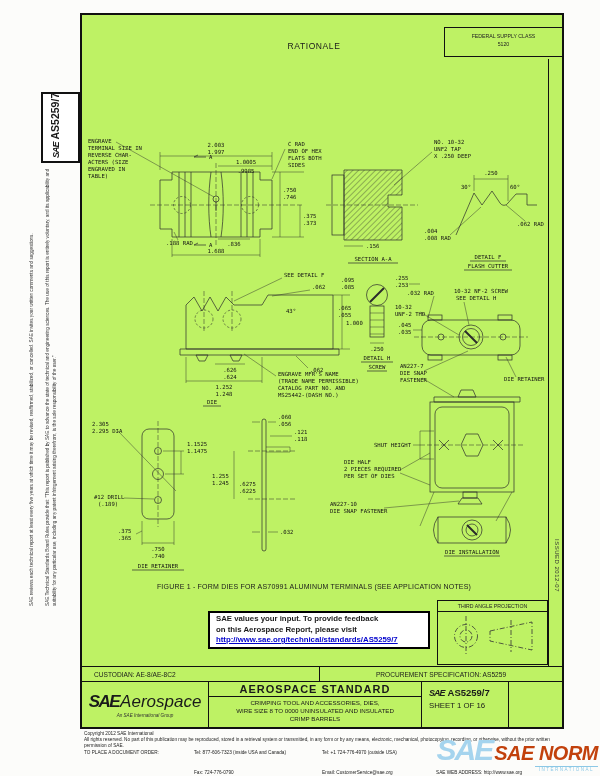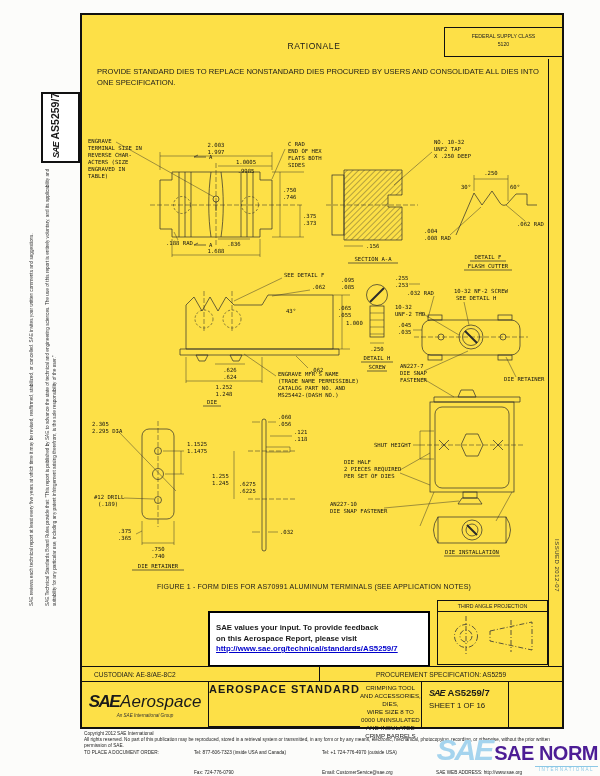--- a/index.html
+++ b/index.html
@@ -8,69 +8,69 @@
 
 .side-text{position:absolute;width:442px;font-size:4.7px;line-height:6.8px;color:#333;transform:rotate(-90deg);transform-origin:0 0}
 #side1{left:45px;top:606px}
 #side2{left:29px;top:606px}
 
 .doc-box{position:absolute;left:41px;top:92px;width:39px;height:71px;border:2px solid #111;background:#fff}
 .doc-box-inner{position:absolute;left:6px;top:64px;width:64px;transform:rotate(-90deg);transform-origin:0 0;display:flex;align-items:baseline;gap:3px;white-space:nowrap}
 .logo-sm{font-weight:900;font-style:italic;letter-spacing:-1px;font-size:9px}
 .doc-num{font-weight:bold;font-size:10.5px}
 
-.sheet{position:absolute;left:80px;top:13px;width:484px;height:716px;border:2px solid #111;background:#fde047}
+.sheet{position:absolute;left:80px;top:13px;width:484px;height:716px;border:2px solid #111;background:#bef264}
 .fsc-box{position:absolute;right:0;top:12px;width:118px;height:30px;border:1px solid #111;border-right:none;text-align:center;font-size:5.2px;line-height:1.6;padding-top:4px;color:#222}
 .strip-line{position:absolute;left:466px;top:44px;height:608px;border-left:1px solid #111}
 .issued{position:absolute;left:478px;top:524px;width:92px;font-size:6px;color:#333;transform:rotate(90deg);transform-origin:0 0;letter-spacing:.5px}
 .center-h{position:absolute;left:0;width:464px;text-align:center}
 .rat-title{top:26px;font-size:8.5px;letter-spacing:.6px}
 .not-title{top:80px;font-size:8.5px;letter-spacing:.6px}
 .body-text{position:absolute;left:15px;width:450px;font-size:7.6px;line-height:11px}
 .rat-body{top:51px}
 .not-body{top:96px}
 .dwg{position:absolute;left:0;top:120px}
 .dwg path,.dwg line,.dwg rect,.dwg circle,.dwg polyline,.dwg polygon{fill:none;stroke:#2b2b2b;stroke-width:.7}
 .dwg .hatch{fill:url(#h1)}
 .dwg .cl{stroke-dasharray:5 2;stroke-width:.5}
 .dwg .hid{stroke-dasharray:2.4 1.8;stroke-width:.55}
 .dwg .thin{stroke-width:.45}
 .dwg .thick{stroke-width:2}
 .dwg text{font-family:"DejaVu Sans Mono",monospace;font-size:5.6px;fill:#141414;stroke:none}
 .dwg text.m{text-anchor:middle}
 .fig-cap{position:absolute;left:0;top:568px;width:464px;text-align:center;font-size:7px;letter-spacing:.2px}
-.feedback{position:absolute;left:126px;top:596px;width:222px;border:2.5px solid #000;padding:10px 6px;font-size:7.8px;font-weight:bold;line-height:10.5px;background:#fff}
+.feedback{position:absolute;left:126px;top:596px;width:222px;border:2.5px solid #000;padding:1px 6px;font-size:7.8px;font-weight:bold;line-height:10.5px;background:#fff}
 .feedback a{color:#0000cc;}
 .proj{position:absolute;left:355px;top:585px;width:111px;height:65px;border:1px solid #111}
 .proj-title{font-size:5.2px;text-align:center;border-bottom:1px solid #111;padding:2px 0;color:#222}
 .cust-row{position:absolute;left:0;top:651px;width:480px;height:15px;border-top:1.5px solid #111;display:flex;font-size:6.6px;align-items:center}
 .cust-cell{padding-left:12px;width:237px}
 .proc-cell{flex:1;text-align:center;border-left:1px solid #111;height:100%;display:flex;align-items:center;justify-content:center}
 .title-block{position:absolute;left:0;top:666px;width:480px;height:46px;border-top:1.5px solid #111;display:flex}
 .tb1{width:126px;display:flex;flex-direction:column;align-items:center;justify-content:center}
 .brand{font-size:17px;font-style:italic;white-space:nowrap}
 .brand b{font-weight:900;letter-spacing:-1.5px;margin-right:1px}
 .brand-tag{font-size:4.6px;font-style:italic;color:#333;margin-top:1px}
-.tb2{width:214px;border-left:1.5px solid #111;border-right:1.5px solid #111;display:flex;flex-direction:row}
+.tb2{width:214px;border-left:1.5px solid #111;border-right:1.5px solid #111;display:flex;flex-direction:column}
 .tb2-head{font-size:11px;font-weight:bold;text-align:center;letter-spacing:1px;border-bottom:1px solid #111;padding:1px 0}
 .tb2-body{flex:1;font-size:6.2px;text-align:center;line-height:8px;padding-top:2px}
 .tb3{width:86px;padding:5px 0 0 7px}
 .tb3-row{display:flex;align-items:baseline;gap:3px}
 .tb3 .num{font-weight:bold;font-size:9.5px}
 .sheet-no{font-size:7.8px;margin-top:3px}
 .tb4{flex:1;border-left:1.5px solid #111}
 
 .copy{position:absolute;left:84px;top:731px;width:480px;font-size:4.7px;line-height:5.8px;color:#222}
 .copy-order{position:relative;margin-top:2px;height:12px}
 .copy-order span{position:absolute;top:0}
 .co-r2 span{top:6px}
 .wm{position:absolute;right:2px;bottom:4px;display:flex;flex-direction:column;align-items:flex-end}
 .wm-row{display:flex;align-items:baseline;gap:2px}
 .wm-sae{font-size:30px;font-weight:900;font-style:italic;letter-spacing:-2px;color:#a5d4ee;line-height:26px}
-.wm-norm{font-size:20px;font-weight:900;letter-spacing:-.5px;color:#4c1d95}
+.wm-norm{font-size:20px;font-weight:900;font-style:italic;letter-spacing:-.5px;color:#c2410c}
 .wm-sub{font-size:4.5px;letter-spacing:1.5px;color:#8cc8e6;border-top:.5px solid #8cc8e6;margin-top:1px;padding:0 4px}
 </style>
 </head>
 <body>
 
 <div class="side-text" id="side1">SAE Technical Standards Board Rules provide that: "This report is published by SAE to advance the state of technical and engineering sciences. The use of this report is entirely voluntary, and its applicability and suitability for any particular use, including any patent infringement arising therefrom, is the sole responsibility of the user."</div>
 <div class="side-text" id="side2">SAE reviews each technical report at least every five years at which time it may be revised, reaffirmed, stabilized, or cancelled. SAE invites your written comments and suggestions.</div>
 
 <div class="doc-box">
   <div class="doc-box-inner">
@@ -81,21 +81,20 @@
 
 <div class="sheet">
   <div class="fsc-box">
     <div>FEDERAL SUPPLY CLASS</div>
     <div>5120</div>
   </div>
   <div class="strip-line"></div>
   <div class="issued">ISSUED 2012-07</div>
 
   <div class="center-h rat-title">RATIONALE</div>
-  <div class="body-text rat-body">PROVIDE STANDARD DIES TO REPLACE NONSTANDARD DIES PROCURED BY USERS AND CONSOLIDATE ALL DIES INTO ONE SPECIFICATION.</div>
 
   <svg class="dwg" width="464" height="448" viewBox="0 0 464 448">
     <defs>
       <pattern id="h1" width="4" height="4" patternTransform="rotate(45)" patternUnits="userSpaceOnUse">
         <line x1="0" y1="0" x2="0" y2="4" stroke="#3a3a3a" stroke-width="0.7"></line>
       </pattern>
     </defs>
 
     <g>
       <path d="M90,37 H178 V45 H190 V94 H178 V102 H90 V94 H78 V45 H90 Z"></path>

